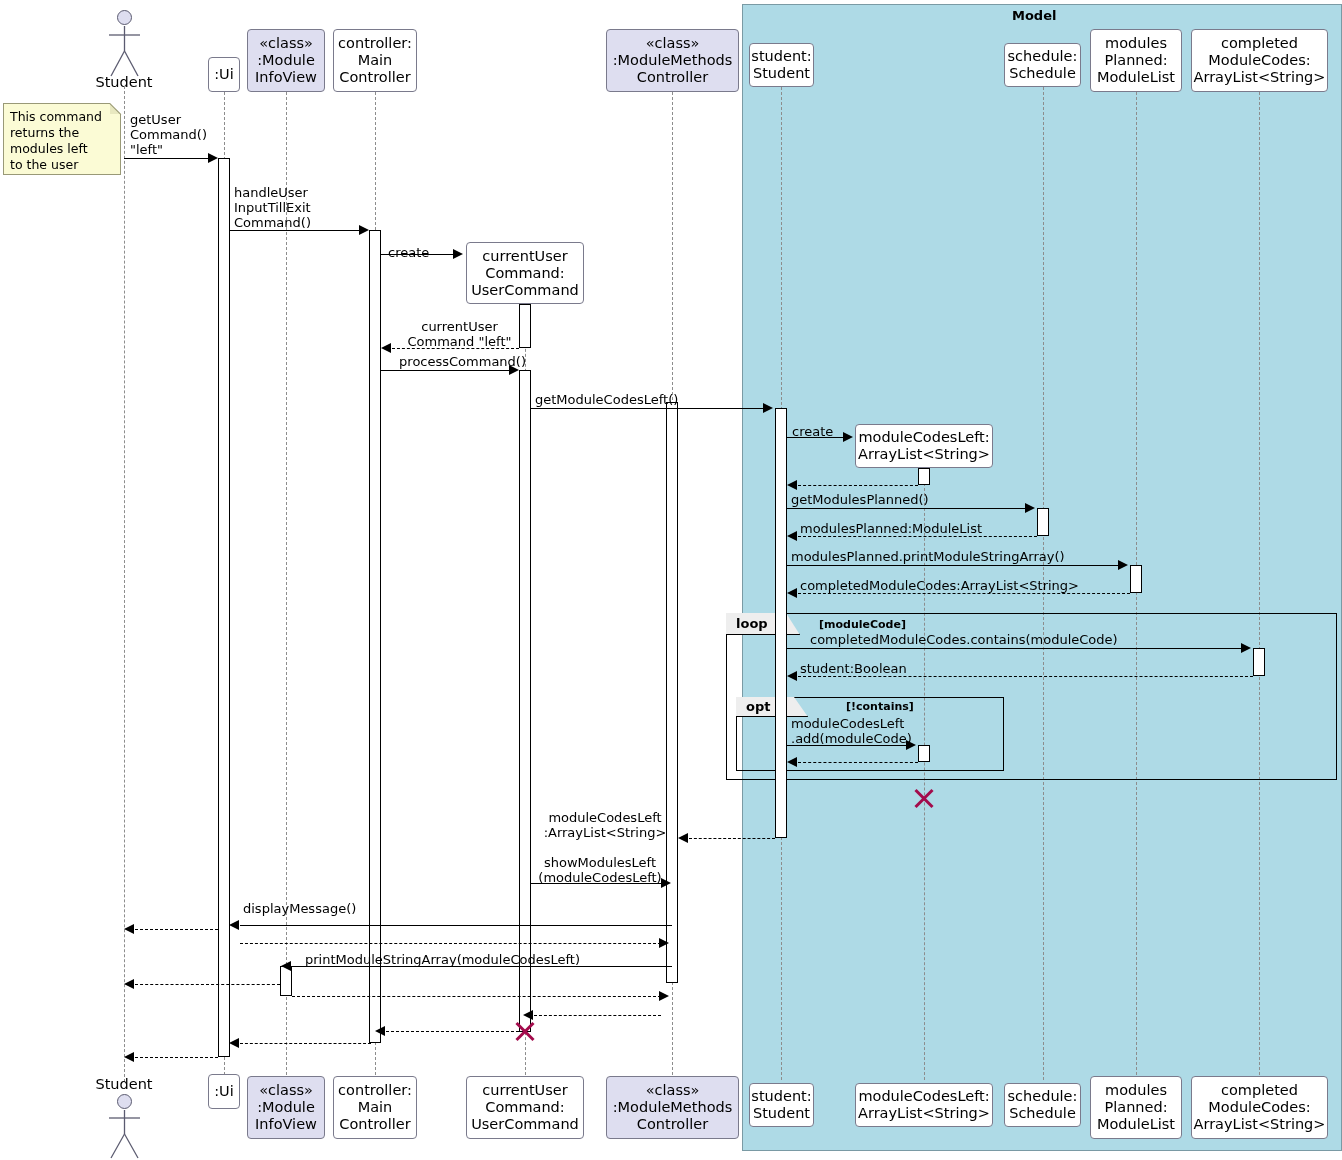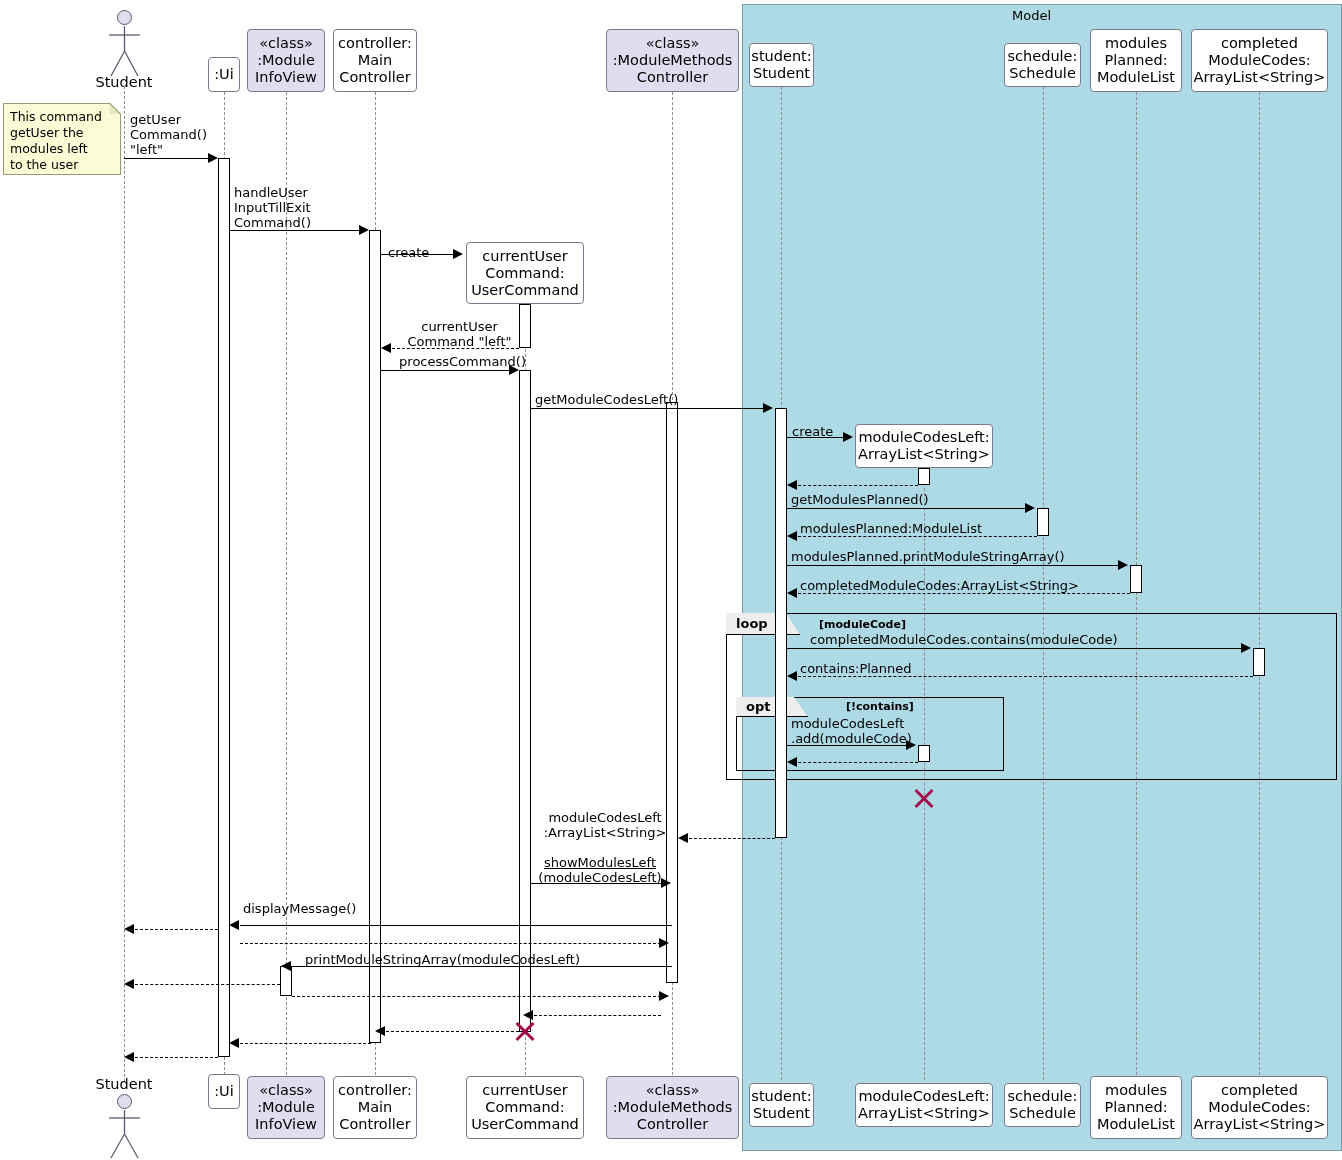--- a/index.html
+++ b/index.html
@@ -1,21 +1,21 @@
 <!DOCTYPE html>
 <html><head>
 <meta charset="utf-8">
 <style>
   html,body{margin:0;padding:0;background:#fff;}
   body{font-family:"DejaVu Sans","Liberation Sans",sans-serif;}
   #canvas{position:relative;width:1342px;height:1160px;overflow:hidden;background:#ffffff;}
 
   
   .groupbox{position:absolute;background:#AEDAE6;border:1px solid #7a9aa4;box-sizing:border-box;}
-  .grouptitle{position:absolute;font-weight:normal;font-size:13px;color:#000;}
+  .grouptitle{position:absolute;font-weight:bold;font-size:13px;color:#000;}
 
   
   .plife{position:absolute;box-sizing:border-box;border:1px solid #7a7a8c;border-radius:4px;
          background:#ffffff;text-align:center;display:flex;align-items:center;justify-content:center;
          font-size:14.5px;line-height:17px;color:#000;}
   .plife.cls{background:#DEDEF0;}
   .plife span{display:block;width:100%;white-space:pre-line;}
 
   
   .actor-head{position:absolute;width:15px;height:15px;border:1.3px solid #5b5b70;border-radius:50%;background:#DEDEF0;box-sizing:border-box;}
@@ -57,21 +57,21 @@
 </style>
 </head>
 <body>
 
 <div id="canvas">
 
   <div class="groupbox" style="left:742px;top:4px;width:600px;height:1147px;"></div>
   <div class="grouptitle" style="left:1012px;top:8px;width:60px;text-align:left;">Model</div>
 
   <div class="note" style="left:3px;top:103px;width:118px;height:72px;">This command
-getUser the
+returns the
 modules left
 to the user</div>
   <div class="notefold" style="left:110px;top:103px;"></div>
   <div class="notefoldline" style="left:110px;top:103px;"></div>
 
   <div class="actor-head" style="left:117px;top:10px;"></div>
   <svg style="position:absolute;left:104px;top:24px;" width="42" height="56">
     <line x1="20.5" y1="2" x2="20.5" y2="27" stroke="#5b5b70" stroke-width="1.3"></line>
     <line x1="5" y1="11" x2="36" y2="11" stroke="#5b5b70" stroke-width="1.3"></line>
     <line x1="20.5" y1="27" x2="7" y2="52" stroke="#5b5b70" stroke-width="1.3"></line>
@@ -218,38 +218,38 @@
   <div class="msgline dash" style="left:798px;top:593px;width:332px;"></div>
   <div class="arrow l" style="left:787px;top:588px;"></div>
   <div class="mlabel" style="left:800px;top:578px;width:340px;">completedModuleCodes:ArrayList&lt;String&gt;</div>
 
   <div class="msgline" style="left:787px;top:648px;width:455px;"></div>
   <div class="arrow r" style="left:1241px;top:643px;"></div>
   <div class="mlabel" style="left:810px;top:632px;width:400px;">completedModuleCodes.contains(moduleCode)</div>
 
   <div class="msgline dash" style="left:798px;top:676px;width:455px;"></div>
   <div class="arrow l" style="left:787px;top:671px;"></div>
-  <div class="mlabel" style="left:800px;top:661px;width:200px;">contains:Planned</div>
+  <div class="mlabel" style="left:800px;top:661px;width:200px;">student:Boolean</div>
 
   <div class="msgline" style="left:787px;top:745px;width:120px;"></div>
   <div class="arrow r" style="left:906px;top:740px;"></div>
   <div class="mlabel" style="left:791px;top:716px;width:130px;">moduleCodesLeft
 .add(moduleCode)</div>
 
   <div class="msgline dash" style="left:798px;top:762px;width:120px;"></div>
   <div class="arrow l" style="left:787px;top:757px;"></div>
 
   <div class="msgline dash" style="left:689px;top:838px;width:86px;"></div>
   <div class="arrow l" style="left:678px;top:833px;"></div>
   <div class="mlabel" style="left:530px;top:810px;width:150px;text-align:center;">moduleCodesLeft
 :ArrayList&lt;String&gt;</div>
 
   <div class="msgline" style="left:531px;top:883px;width:132px;"></div>
   <div class="arrow r" style="left:661px;top:878px;"></div>
-  <div class="mlabel" style="left:530px;top:855px;width:140px;text-align:center;text-decoration:underline;">showModulesLeft
+  <div class="mlabel" style="left:530px;top:855px;width:140px;text-align:center;">showModulesLeft
 (moduleCodesLeft)</div>
 
   <div class="msgline" style="left:240px;top:925px;width:432px;"></div>
   <div class="arrow l" style="left:229px;top:920px;"></div>
   <div class="mlabel" style="left:243px;top:901px;width:200px;">displayMessage()</div>
 
   <div class="msgline dash" style="left:135px;top:929px;width:83px;"></div>
   <div class="arrow l" style="left:124px;top:924px;"></div>
 
   <div class="msgline dash" style="left:240px;top:943px;width:421px;"></div>

